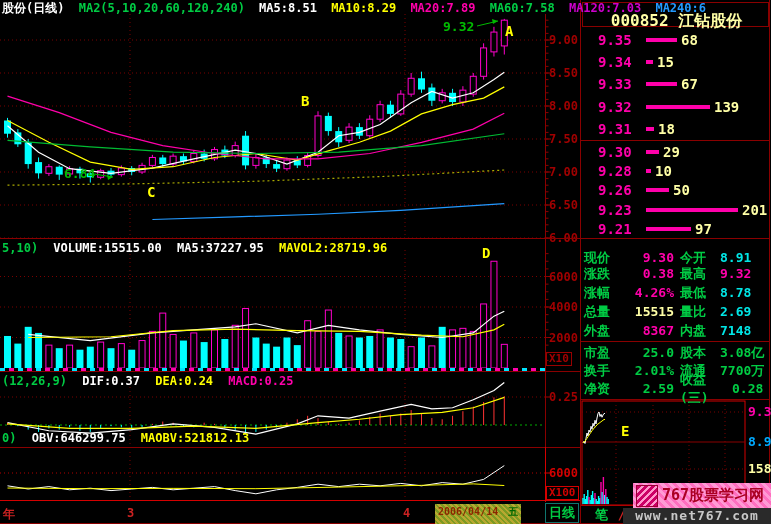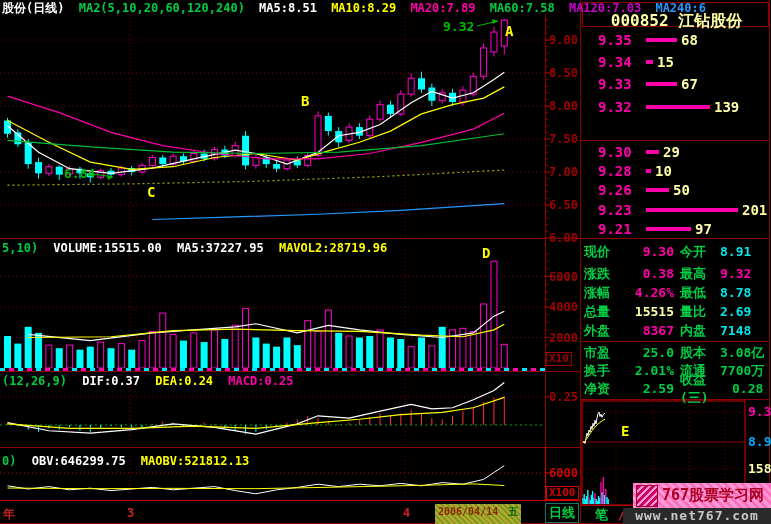--- a/index.html
+++ b/index.html
@@ -438,21 +438,21 @@
     <span class="c-yel">MAVOL2:28719.96</span>
   </div>
 
   <div class="abs pane-hdr" style="top:374px">
     <span class="c-green">(12,26,9)</span>
     <span class="c-wh">DIF:0.37</span>
     <span class="c-yel">DEA:0.24</span>
     <span class="c-mag">MACD:0.25</span>
   </div>
 
-  <div class="abs pane-hdr" style="top:454px">
+  <div class="abs pane-hdr" style="top:431px">
     <span class="c-green">0)</span>
     <span class="c-wh">OBV:646299.75</span>
     <span class="c-yel">MAOBV:521812.13</span>
   </div>
 
   <div class="abs unit-box" style="left:546px;top:352px">X10</div>
   <div class="abs unit-box bright" style="left:546px;top:486px">X100</div>
 
   <div class="abs title-box">000852 江钻股份</div>
   <div class="abs" id="asks">
@@ -469,20 +469,25 @@
       <div class="qrow" style="height: 22.2px;">
         <span class="qprice">9.33</span>
         <span class="qbar" style="width:31px"></span>
         <span class="qvol">67</span>
       </div>
       <div class="qrow" style="height: 22.2px;">
         <span class="qprice">9.32</span>
         <span class="qbar" style="width:64px"></span>
         <span class="qvol">139</span>
       </div>
+      <div class="qrow" style="height: 22.2px;">
+        <span class="qprice">9.31</span>
+        <span class="qbar" style="width:8px"></span>
+        <span class="qvol">18</span>
+      </div>
     </div>
   <div class="abs" id="bids">
       <div class="qrow" style="height: 19.4px;">
         <span class="qprice">9.30</span>
         <span class="qbar" style="width:13px"></span>
         <span class="qvol">29</span>
       </div>
       <div class="qrow" style="height: 19.4px;">
         <span class="qprice">9.28</span>
         <span class="qbar" style="width:5px"></span>
@@ -498,21 +503,21 @@
         <span class="qbar" style="width:92px"></span>
         <span class="qvol">201</span>
       </div>
       <div class="qrow" style="height: 19.4px;">
         <span class="qprice">9.21</span>
         <span class="qbar" style="width:45px"></span>
         <span class="qvol">97</span>
       </div>
     </div>
 
-  <div class="irow" style="top:242px">
+  <div class="irow" style="top:248px">
     <span class="lab">现价</span>
       <span class="val c-mag">9.30</span>
     <span class="lab">今开</span>
       <span class="val2 c-cyan">8.91</span>
   </div>
   <div class="irow" style="top:264px">
     <span class="lab">涨跌</span>
       <span class="val c-mag">0.38</span>
     <span class="lab">最高</span>
       <span class="val2 c-mag">9.32</span>

